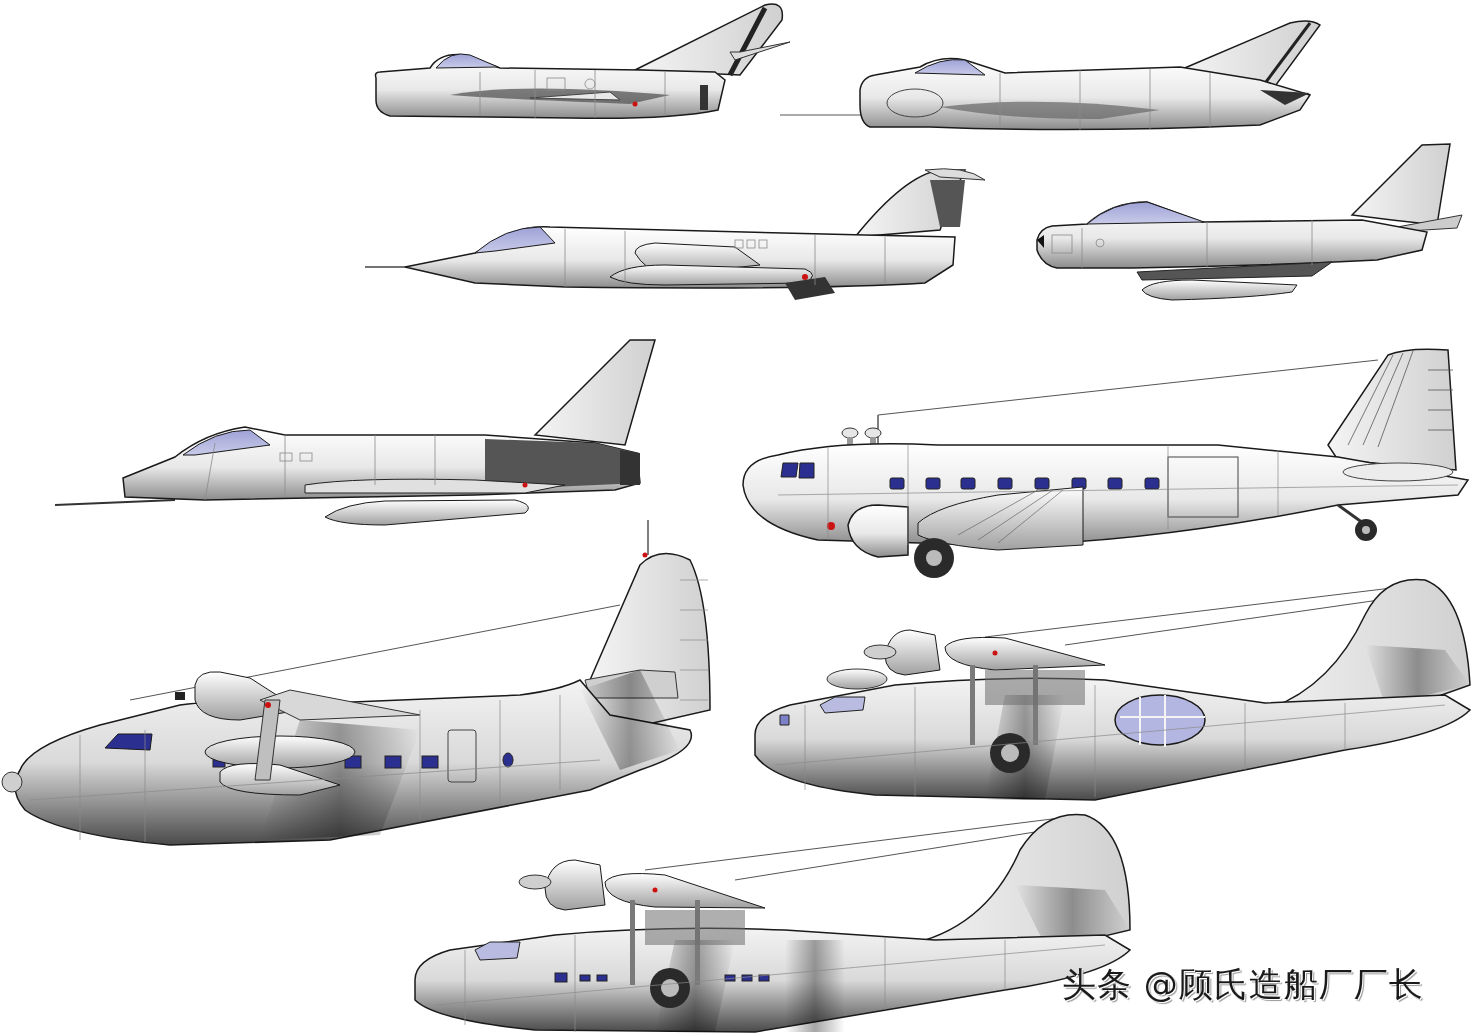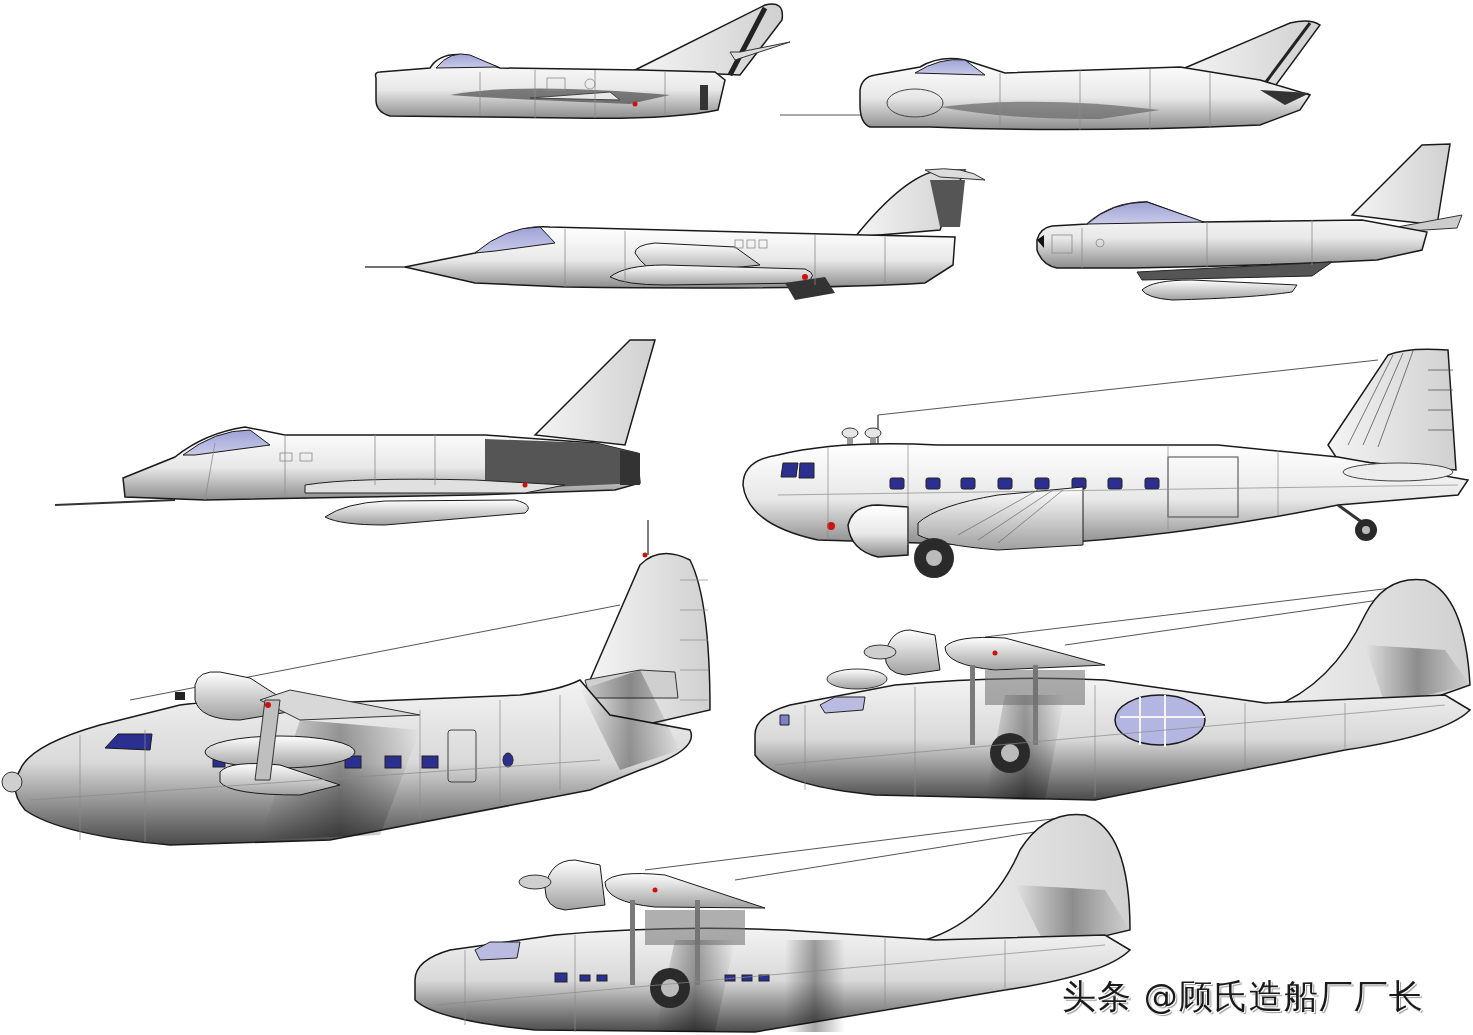--- a/index.html
+++ b/index.html
@@ -5,21 +5,20 @@
     html, body { margin: 0; padding: 0; background: #ffffff; }
     body { width: 1473px; height: 1035px; position: relative; overflow: hidden;
            font-family: "DejaVu Sans", sans-serif; }
     .aircraft { position: absolute; }
     .aircraft svg { display: block; overflow: visible; }
     .watermark {
       position: absolute; left: 1062px; top: 962px;
       font-family: "DejaVu Sans", sans-serif; font-size: 34px; color: #1a1a1a;
       letter-spacing: 1px; white-space: nowrap;
       text-shadow: 1px 1px 0 #ffffff, 2px 2px 1px #9a9a9a;
-      margin-top: 12px;
     }
   </style>
 </head>
 <body>
 
 <svg width="0" height="0" style="position:absolute">
   <defs>
     <linearGradient id="gSkin" x1="0" y1="0" x2="0" y2="1">
       <stop offset="0" stop-color="#ffffff"></stop>
       <stop offset="0.55" stop-color="#e8e8e8"></stop>

